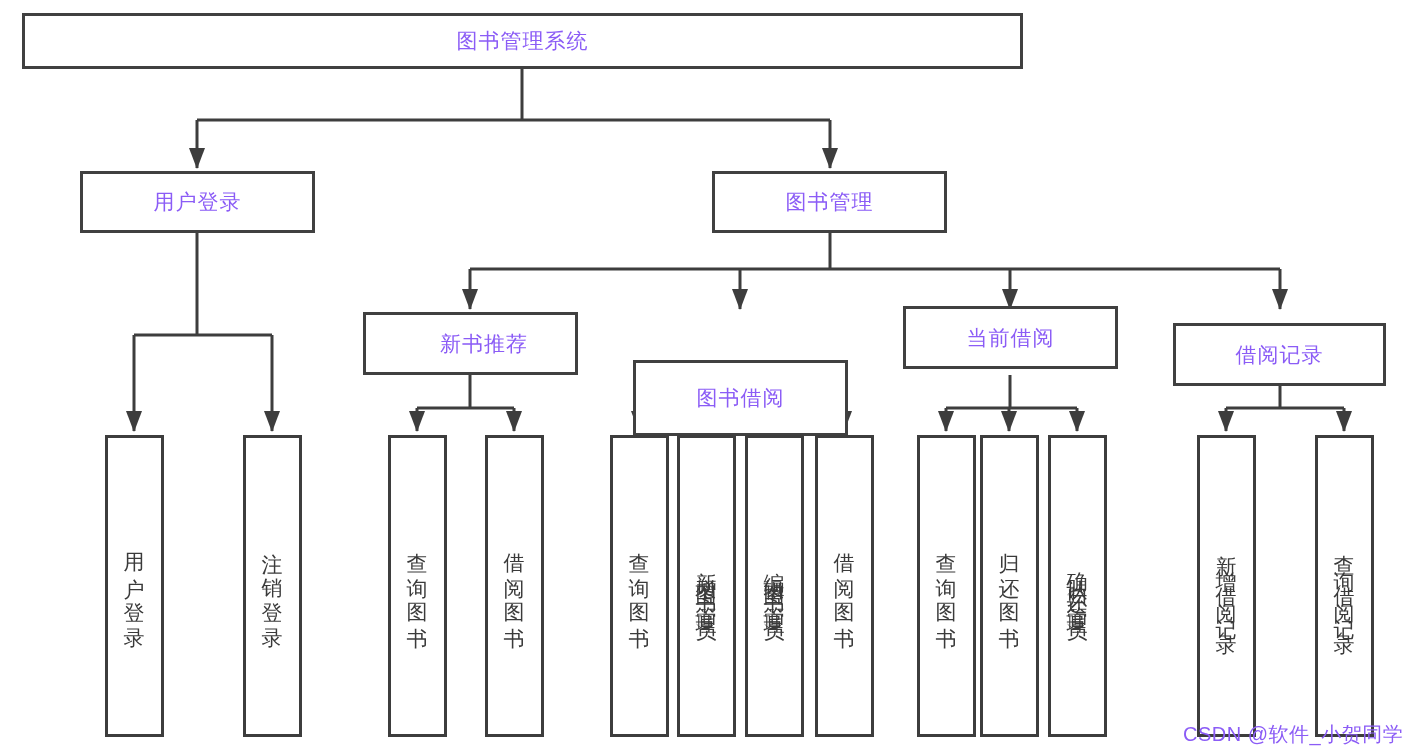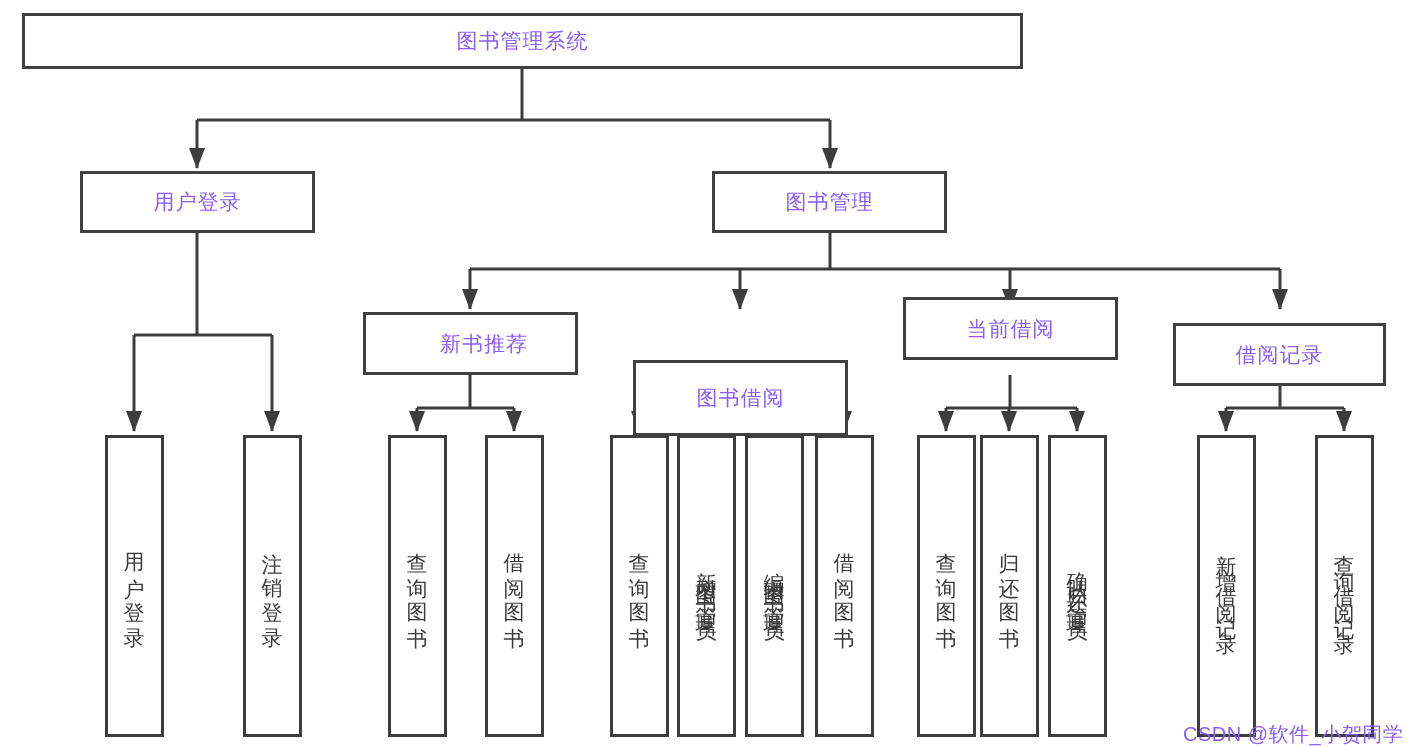--- a/index.html
+++ b/index.html
@@ -117,21 +117,21 @@
     </g>
   </svg>
 
   <div class="node" style="left:22px; top:13px; width:1001px; height:56px;">图书管理系统</div>
 
   <div class="node" style="left:80px; top:171px; width:235px; height:62px;">用户登录</div>
   <div class="node" style="left:712px; top:171px; width:235px; height:62px;">图书管理</div>
 
   <div class="node" style="left:363px; top:312px; width:215px; height:63px;padding-left:27px;">新书推荐</div>
   <div class="node" style="left:633px; top:312px; width:215px; height:76px;margin-top:48px;">图书借阅</div>
-  <div class="node" style="left:903px; top:297px; width:215px; height:63px;">当前借阅</div>
+  <div class="node" style="left:903px; top:306px; width:215px; height:63px;">当前借阅</div>
   <div class="node" style="left:1173px; top:323px; width:213px; height:63px;">借阅记录</div>
 
   <div class="vnode" style="left:105px; top:435px; width:59px; height:302px;">
     <span class="vlabel" style="letter-spacing: 25px;">用户登录</span>
   </div>
   <div class="vnode" style="left:243px; top:435px; width:59px; height:302px;">
     <span class="vlabel" style="letter-spacing: 25px;">注销登录</span>
   </div>
 
   <div class="vnode" style="left:388px; top:435px; width:59px; height:302px;">

